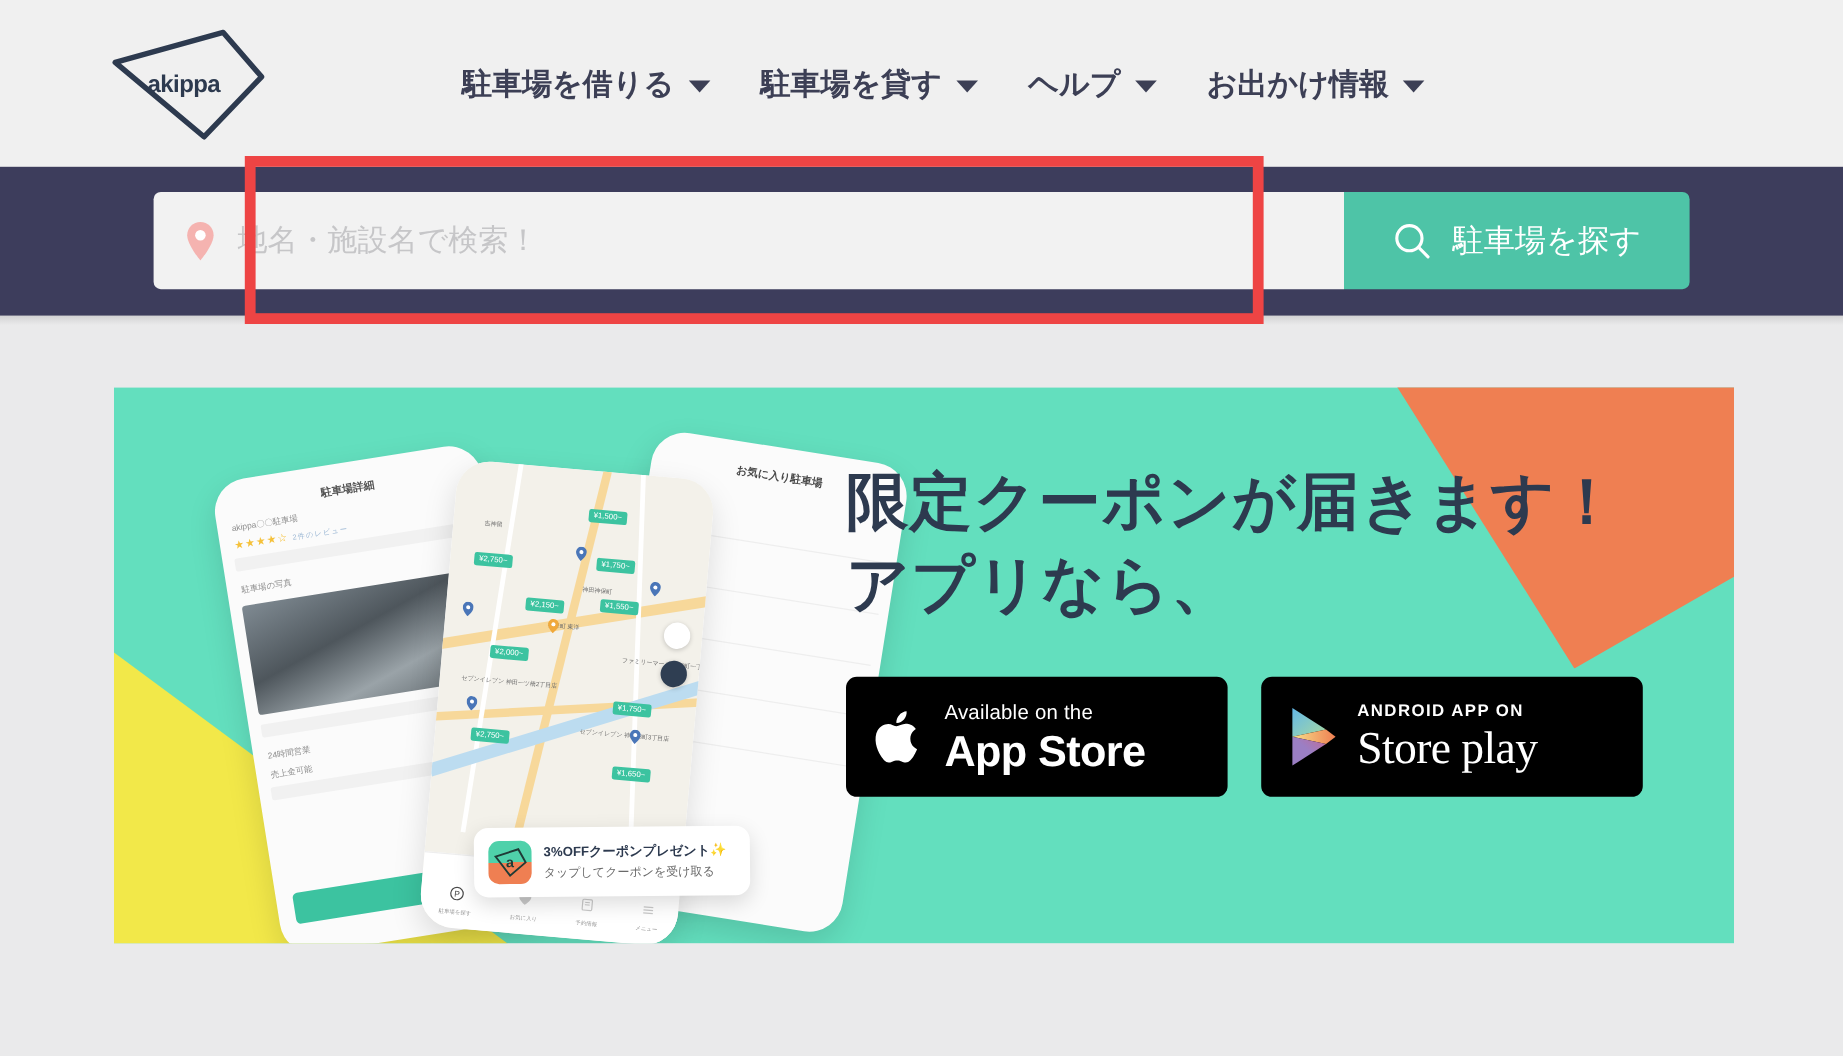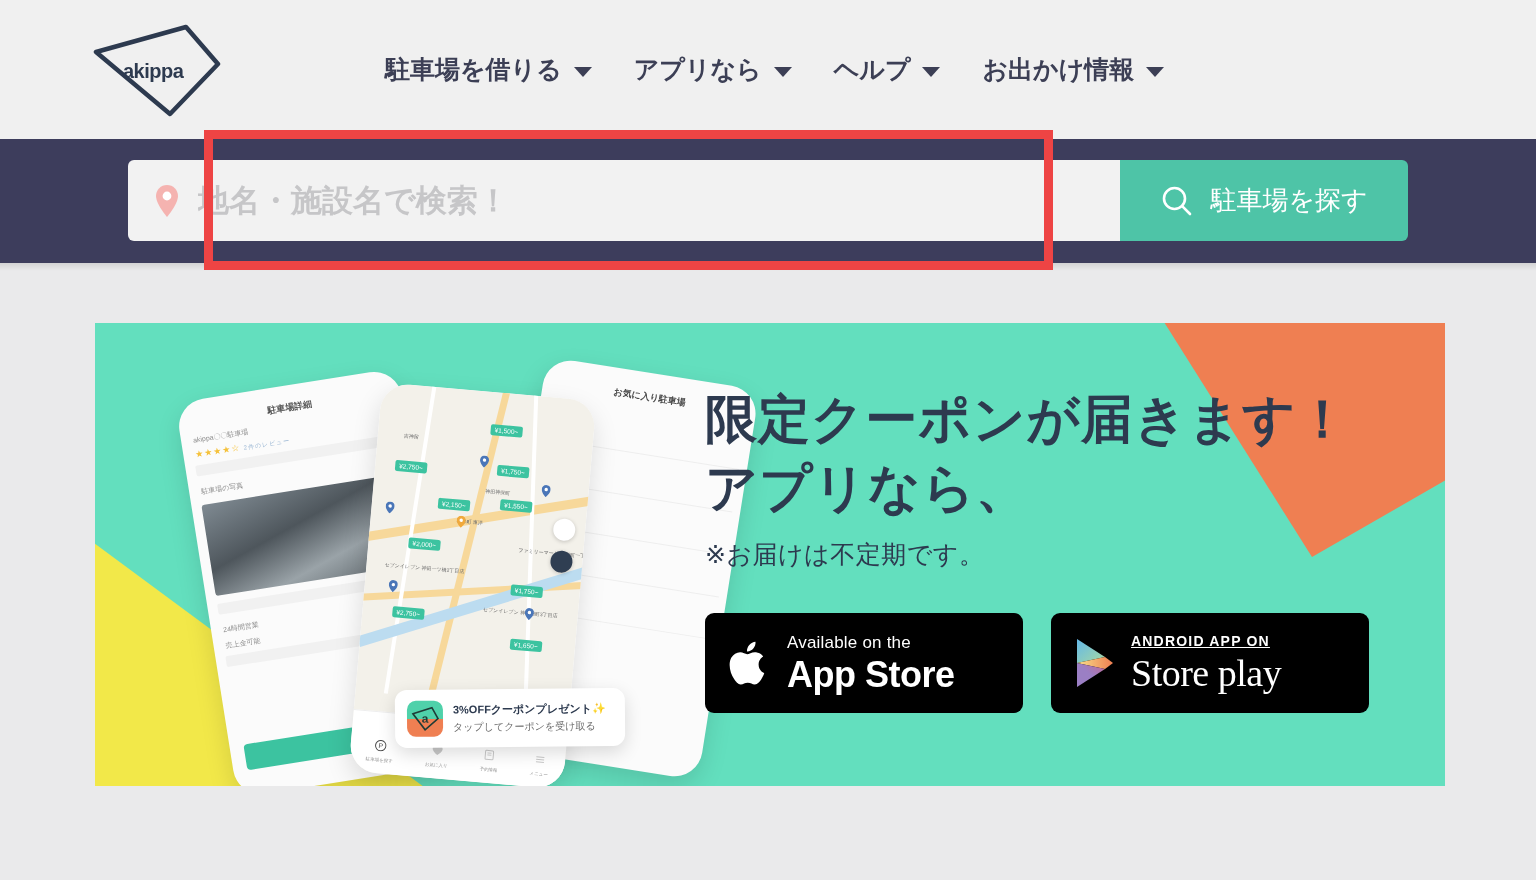--- a/index.html
+++ b/index.html
@@ -63,21 +63,21 @@
     background: #f2f2f2;
     border-radius: 6px 0 0 6px;
     display: flex; align-items: center;
     padding-left: 26px; gap: 18px;
     border: none; position: relative;
   }
   .pin-icon { flex: 0 0 auto; }
   .search-input {
     flex: 1 1 auto; border: none; outline: none; background: transparent;
     font-family: "Liberation Sans", "DejaVu Sans", sans-serif;
-    font-size: 31px; color: #737373; height: 100%; font-weight: bold;
+    font-size: 25px; color: #737373; height: 100%;
   }
   .search-input::placeholder { color: #c6c6c8; }
   .search-btn {
     flex: 0 0 288px;
     background: #4ec4a7;
     border: none; border-radius: 0 6px 6px 0;
     display: flex; align-items: center; justify-content: center; gap: 16px;
     color: #ffffff; font-size: 26px; cursor: pointer;
     font-family: "Liberation Sans", "DejaVu Sans", sans-serif;
   }
@@ -213,21 +213,21 @@
     margin-top: 16px; font-size: 25px; color: #2d3a4f; letter-spacing: 0.5px;
   }
   .badges { display: flex; gap: 28px; margin-top: 42px; }
   .badge {
     background: #000; border-radius: 9px;
     display: flex; align-items: center; gap: 14px;
     padding: 0 22px; height: 100px; width: 318px;
   }
   .badge-txt { display: flex; flex-direction: column; color: #fff; line-height: 1; }
   .badge-small { font-size: 17px; letter-spacing: 0.2px; margin-bottom: 6px; }
-  .badge-small.caps { font-size: 14px; letter-spacing: 1.2px; font-weight: 700; text-decoration: underline; }
+  .badge-small.caps { font-size: 14px; letter-spacing: 1.2px; font-weight: 700; }
   .badge-big { font-size: 36px; font-weight: 700; letter-spacing: -0.5px; }
   .badge-big.serif { font-family: "Liberation Serif", "DejaVu Serif", serif; font-weight: 400; font-size: 38px; }
 </style>
 </head>
 <body>
 
 <div class="page">
 
   <div class="header">
 
@@ -237,21 +237,21 @@
       </svg>
       <div class="logo-text">akippa</div>
     </div>
 
     <nav class="nav">
       <div class="nav-item">
         <span>駐車場を借りる</span>
         <span class="caret"></span>
       </div>
       <div class="nav-item">
-        <span>アプリなら</span>
+        <span>駐車場を貸す</span>
         <span class="caret"></span>
       </div>
       <div class="nav-item">
         <span>ヘルプ</span>
         <span class="caret"></span>
       </div>
       <div class="nav-item">
         <span>お出かけ情報</span>
         <span class="caret"></span>
       </div>
@@ -437,21 +437,20 @@
       </div>
       <div class="notif-text">
         <div class="notif-t1">3%OFFクーポンプレゼント✨</div>
         <div class="notif-t2">タップしてクーポンを受け取る</div>
       </div>
     </div>
 
     <div class="copy">
       <div class="headline">限定クーポンが届きます！</div>
       <div class="headline">アプリなら、</div>
-      <div class="subcopy">※お届けは不定期です。</div>
 
       <div class="badges">
         <div class="badge">
           <svg width="46" height="56" viewBox="0 0 46 56">
             <path d="M31.6 29.6c0-5.4 4.4-8 4.6-8.1-2.5-3.7-6.4-4.2-7.8-4.3-3.3-.3-6.5 2-8.2 2-1.7 0-4.3-1.9-7-1.9-3.6.1-6.9 2.1-8.8 5.3-3.7 6.5-1 16.1 2.7 21.4 1.8 2.6 3.9 5.5 6.7 5.4 2.7-.1 3.7-1.7 7-1.7 3.2 0 4.2 1.7 7 1.7 2.9-.1 4.7-2.6 6.5-5.2 2-3 2.9-5.9 2.9-6-.1 0-5.6-2.2-5.6-8.6z" fill="#ffffff"></path>
             <path d="M26.3 13.6c1.5-1.8 2.5-4.3 2.2-6.8-2.1.1-4.7 1.4-6.2 3.2-1.4 1.6-2.6 4.1-2.3 6.5 2.4.2 4.8-1.2 6.3-2.9z" fill="#ffffff"></path>
           </svg>
           <div class="badge-txt">
             <span class="badge-small">Available on the</span>
             <span class="badge-big">App Store</span>

